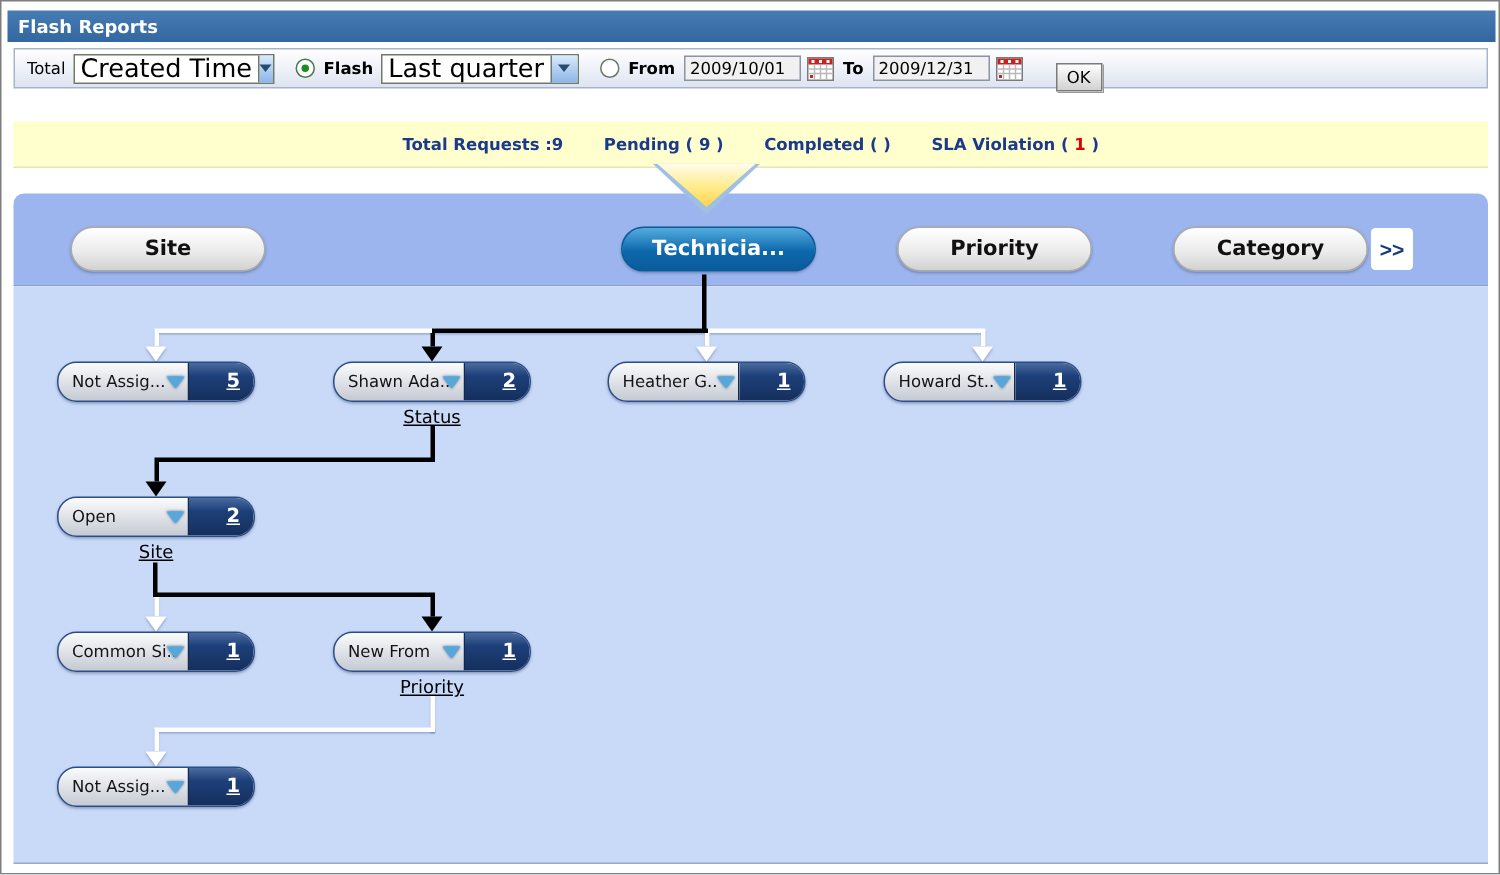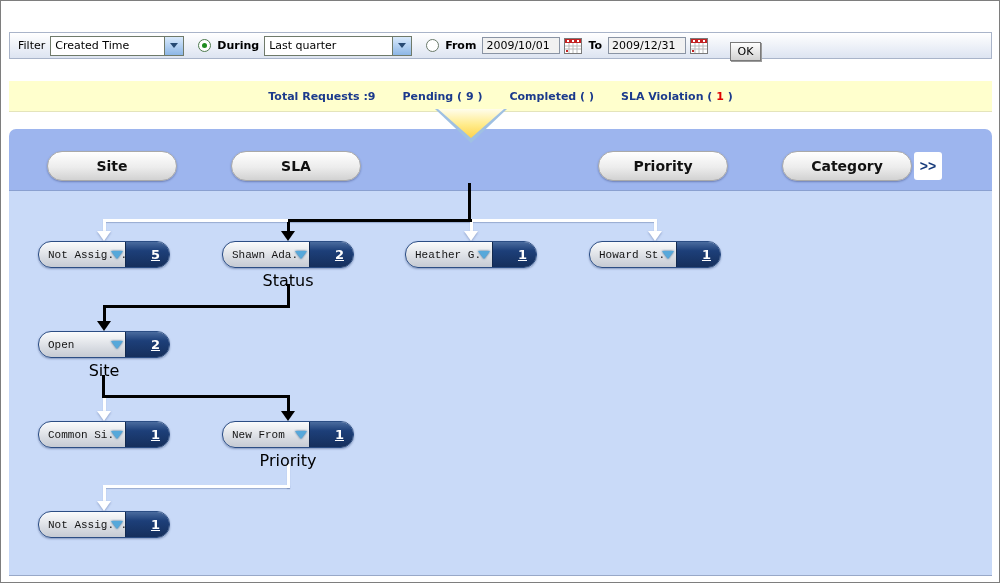--- a/index.html
+++ b/index.html
@@ -13,21 +13,21 @@
   #titlebar span { color:#fff; font-weight:bold; font-size:12px; padding-left:7px; }
 
   
   #filterbar { position:absolute; left:8px; top:31px; width:983px; height:27px;
     background:linear-gradient(#ffffff,#dde4f1); border:1px solid #a9b4c9;
     display:flex; align-items:center; font-size:11px; color:#000; }
   .flabel { margin-left:8px; }
   .fbold  { font-weight:bold; margin-left:6px; }
   .fselect { display:flex; align-items:center; height:20px; background:#fff;
     border:1px solid #6f7a6a; margin-left:5px; }
-  .fselect .val { font-size:11px; padding:0 4px; flex:1; white-space:nowrap; }
+  .fselect .val { font-size:17px; padding:0 4px; flex:1; white-space:nowrap; }
   .fselect .dd { width:19px; height:100%; border-left:1px solid #6f7a6a;
     background:linear-gradient(#d9eafc,#8cb6e6); display:flex; align-items:center; justify-content:center; }
   .dd i { display:block; width:0; height:0; border-left:4px solid transparent;
     border-right:4px solid transparent; border-top:5px solid #274a73; }
   .radio { width:13px; height:13px; border-radius:50%; background:#fff;
     border:1px solid #6a7a6a; margin-left:14px; position:relative; }
   .radio.on { border-color:#4e7a4e; }
   .radio.on::after { content:""; position:absolute; left:3px; top:3px; width:5px; height:5px;
     border-radius:50%; background:#1f8c1f; }
   .finput { height:17px; width:78px; border:1px solid #8a94a4; background:#f1f1f1;
@@ -75,49 +75,52 @@
   .seg.w { background:#fff; z-index:2; box-shadow:0 1px 1px rgba(90,110,160,.45); }
   .head { position:absolute; width:0; height:0; border-left:7px solid transparent;
     border-right:7px solid transparent; z-index:3; }
   .head.b { border-top:10px solid #000; }
   .head.w { border-top:10px solid #fff; filter:drop-shadow(0 1px 1px rgba(90,110,160,.55)); }
 
   .node { position:absolute; width:132px; height:27px; border-radius:13px;
     border:1px solid #2b4d84; background:linear-gradient(#fafbfc,#c5cad3);
     box-shadow:0 1px 2px rgba(10,30,80,.35); display:flex; z-index:4; }
   .node .lbl { width:86px; display:flex; align-items:center; padding-left:9px;
-    font-size:11px; color:#141414; white-space:nowrap; overflow:hidden;font-family:Liberation Mono, monospace; }
+    font-size:11px; color:#141414; white-space:nowrap; overflow:hidden; }
   .node .tri { position:absolute; left:72px; top:9px; width:0; height:0;
     border-left:6px solid transparent; border-right:6px solid transparent;
     border-top:8px solid #56a8da; filter:drop-shadow(0 0 1px #2b5c8a); cursor:pointer; }
   .node .cnt { flex:1; border-left:1px solid #12294e; border-radius:0 12px 12px 0;
     background:linear-gradient(#4a6b9e,#1d3f79 35%,#152f5c);
     color:#fff; font-size:13px; font-weight:bold; text-decoration:underline;
     text-align:right; line-height:25px; padding-right:9px; cursor:pointer; }
 
-  .blabel { position:absolute; transform:translateX(-50%); font-size:16px; color:#000;
-    z-index:4; cursor:pointer; white-space:nowrap; }
+  .blabel { position:absolute; transform:translateX(-50%); font-size:12px; color:#000;
+    text-decoration:underline; z-index:4; cursor:pointer; white-space:nowrap; }
 </style>
 </head>
 <body>
 
 <div id="page">
 
+  <div id="titlebar">
+    <span>Flash Reports</span>
+  </div>
 
   <div id="filterbar">
-    <span class="flabel">Filter</span>
+    <span class="flabel">Total</span>
     <div class="fselect" style="width:134px">
       <span class="val">Created Time</span>
       <span class="dd">
           <i></i>
         </span>
     </div>
     <span class="radio on"></span>
-    <span class="fbold">During</span>
-    <div class="fselect" style="width:148px">
+    <span class="fbold">Flash</span>
+    <div class="fselect" style="width:132px">
       <span class="val">Last quarter</span>
       <span class="dd">
           <i></i>
         </span>
     </div>
     <span class="radio"></span>
     <span class="fbold">From</span>
     <input class="finput" value="2009/10/01" style="">
     <button class="calbtn">
       <svg width="18" height="16" viewBox="0 0 18 16">
@@ -153,21 +156,21 @@
     <span><span>SLA Violation ( </span><span class="red">1</span><span> )</span></span>
   </div>
 
   <div id="pointer">
     <div class="outer"></div>
       <div class="inner"></div>
   </div>
 
   <div id="band">
     <div class="pill" style="left:38px">Site</div>
-    <div class="pill" style="left:222px">SLA</div>
+    <div class="pill selected" style="left:405px">Technicia...</div>
     <div class="pill" style="left:589px">Priority</div>
     <div class="pill" style="left:773px">Category</div>
     <button id="morebtn">&gt;&gt;</button>
   </div>
 
   <div id="tree">
 
     <div class="seg w" style="left:94px;top:28px;width:554px;height:3px"></div>
     <div class="seg b" style="left:459px;top:-8px;width:3px;height:39px"></div>
     <div class="seg b" style="left:279px;top:28px;width:184px;height:3px"></div>

